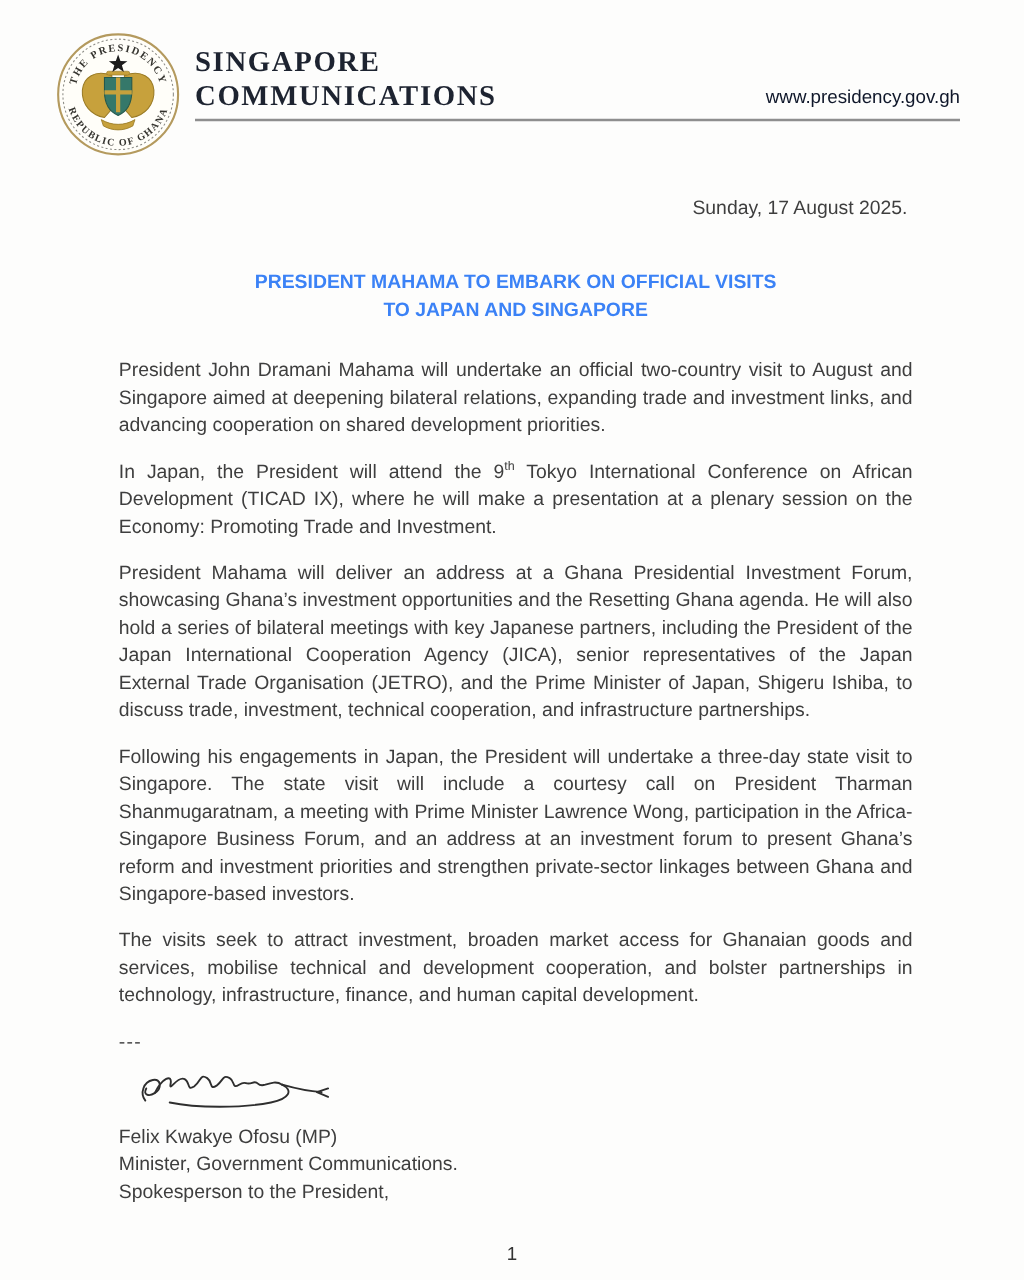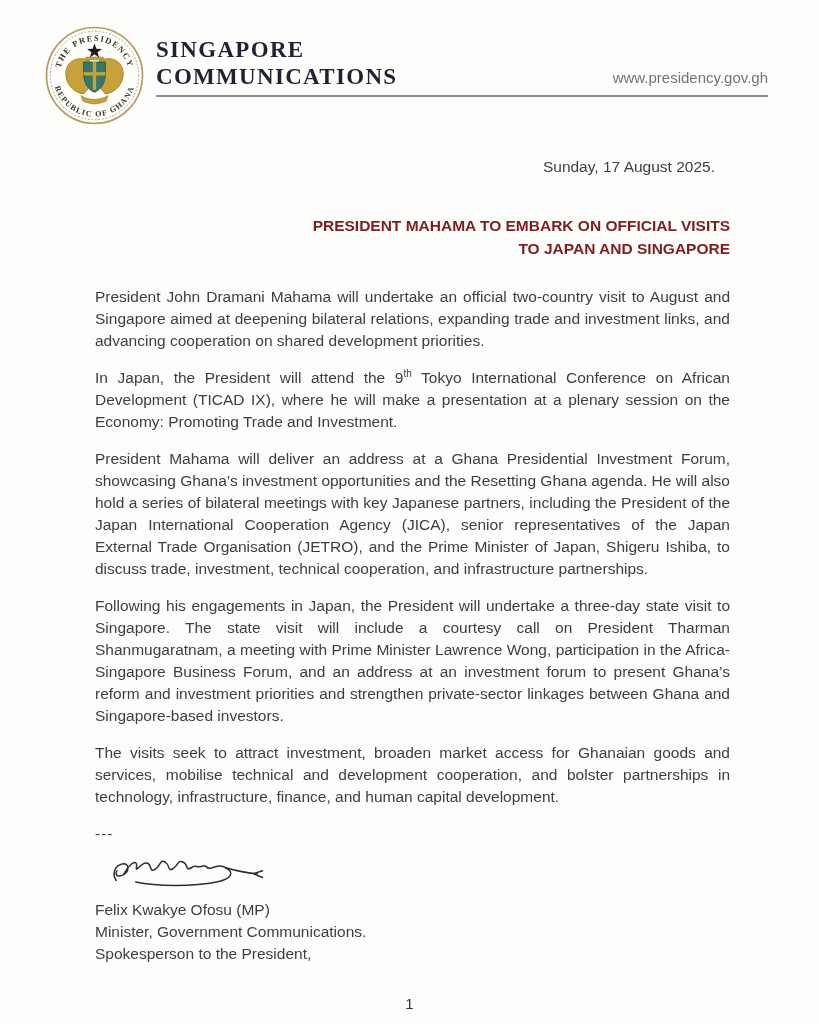--- a/index.html
+++ b/index.html
@@ -15,34 +15,34 @@
   
   .seal{position:absolute;left:44px;top:25px;width:101px;height:101px;}
   .org-name{
     position:absolute;left:156px;top:36px;
     font-family:"Liberation Serif",serif;
     font-weight:bold;font-size:23px;line-height:27px;
     letter-spacing:1.3px;color:#1d2330;
   }
   .website{
     position:absolute;top:69px;right:51px;
-    font-size:15px;color:#737373;
+    font-size:15px;color:#0f172a;
   }
   .rule{
     position:absolute;left:156px;right:51px;top:95px;
     height:2px;background:#8e8e8e;
   }
   
   .content{
     position:absolute;left:95px;top:156px;width:635px;
     font-size:15.5px;line-height:22px;color:#3e3e3e;
   }
-  .date{text-align:right;margin:0 15px 36px;}
+  .date{text-align:right;margin:0 4px 36px;}
   .title{
-    text-align:right;font-weight:bold;color:#7f1d1d;
+    text-align:center;font-weight:bold;color:#3b82f6;
     font-size:15.5px;line-height:23px;margin:0 0 26px;
   }
   p.para{margin:0 0 15px;text-align:justify;}
   p.para.last{margin-bottom:4px;text-align:left;}
   sup.ord{font-size:10px;line-height:0;vertical-align:super;}
   .separator{margin:0 0 2px;letter-spacing:1px;color:#4a4a4a;}
   .signature-svg{display:block;width:175px;height:48px;margin:4px 0 2px 8px;}
   .signatory div{line-height:22px;}
   
   .page-number{

